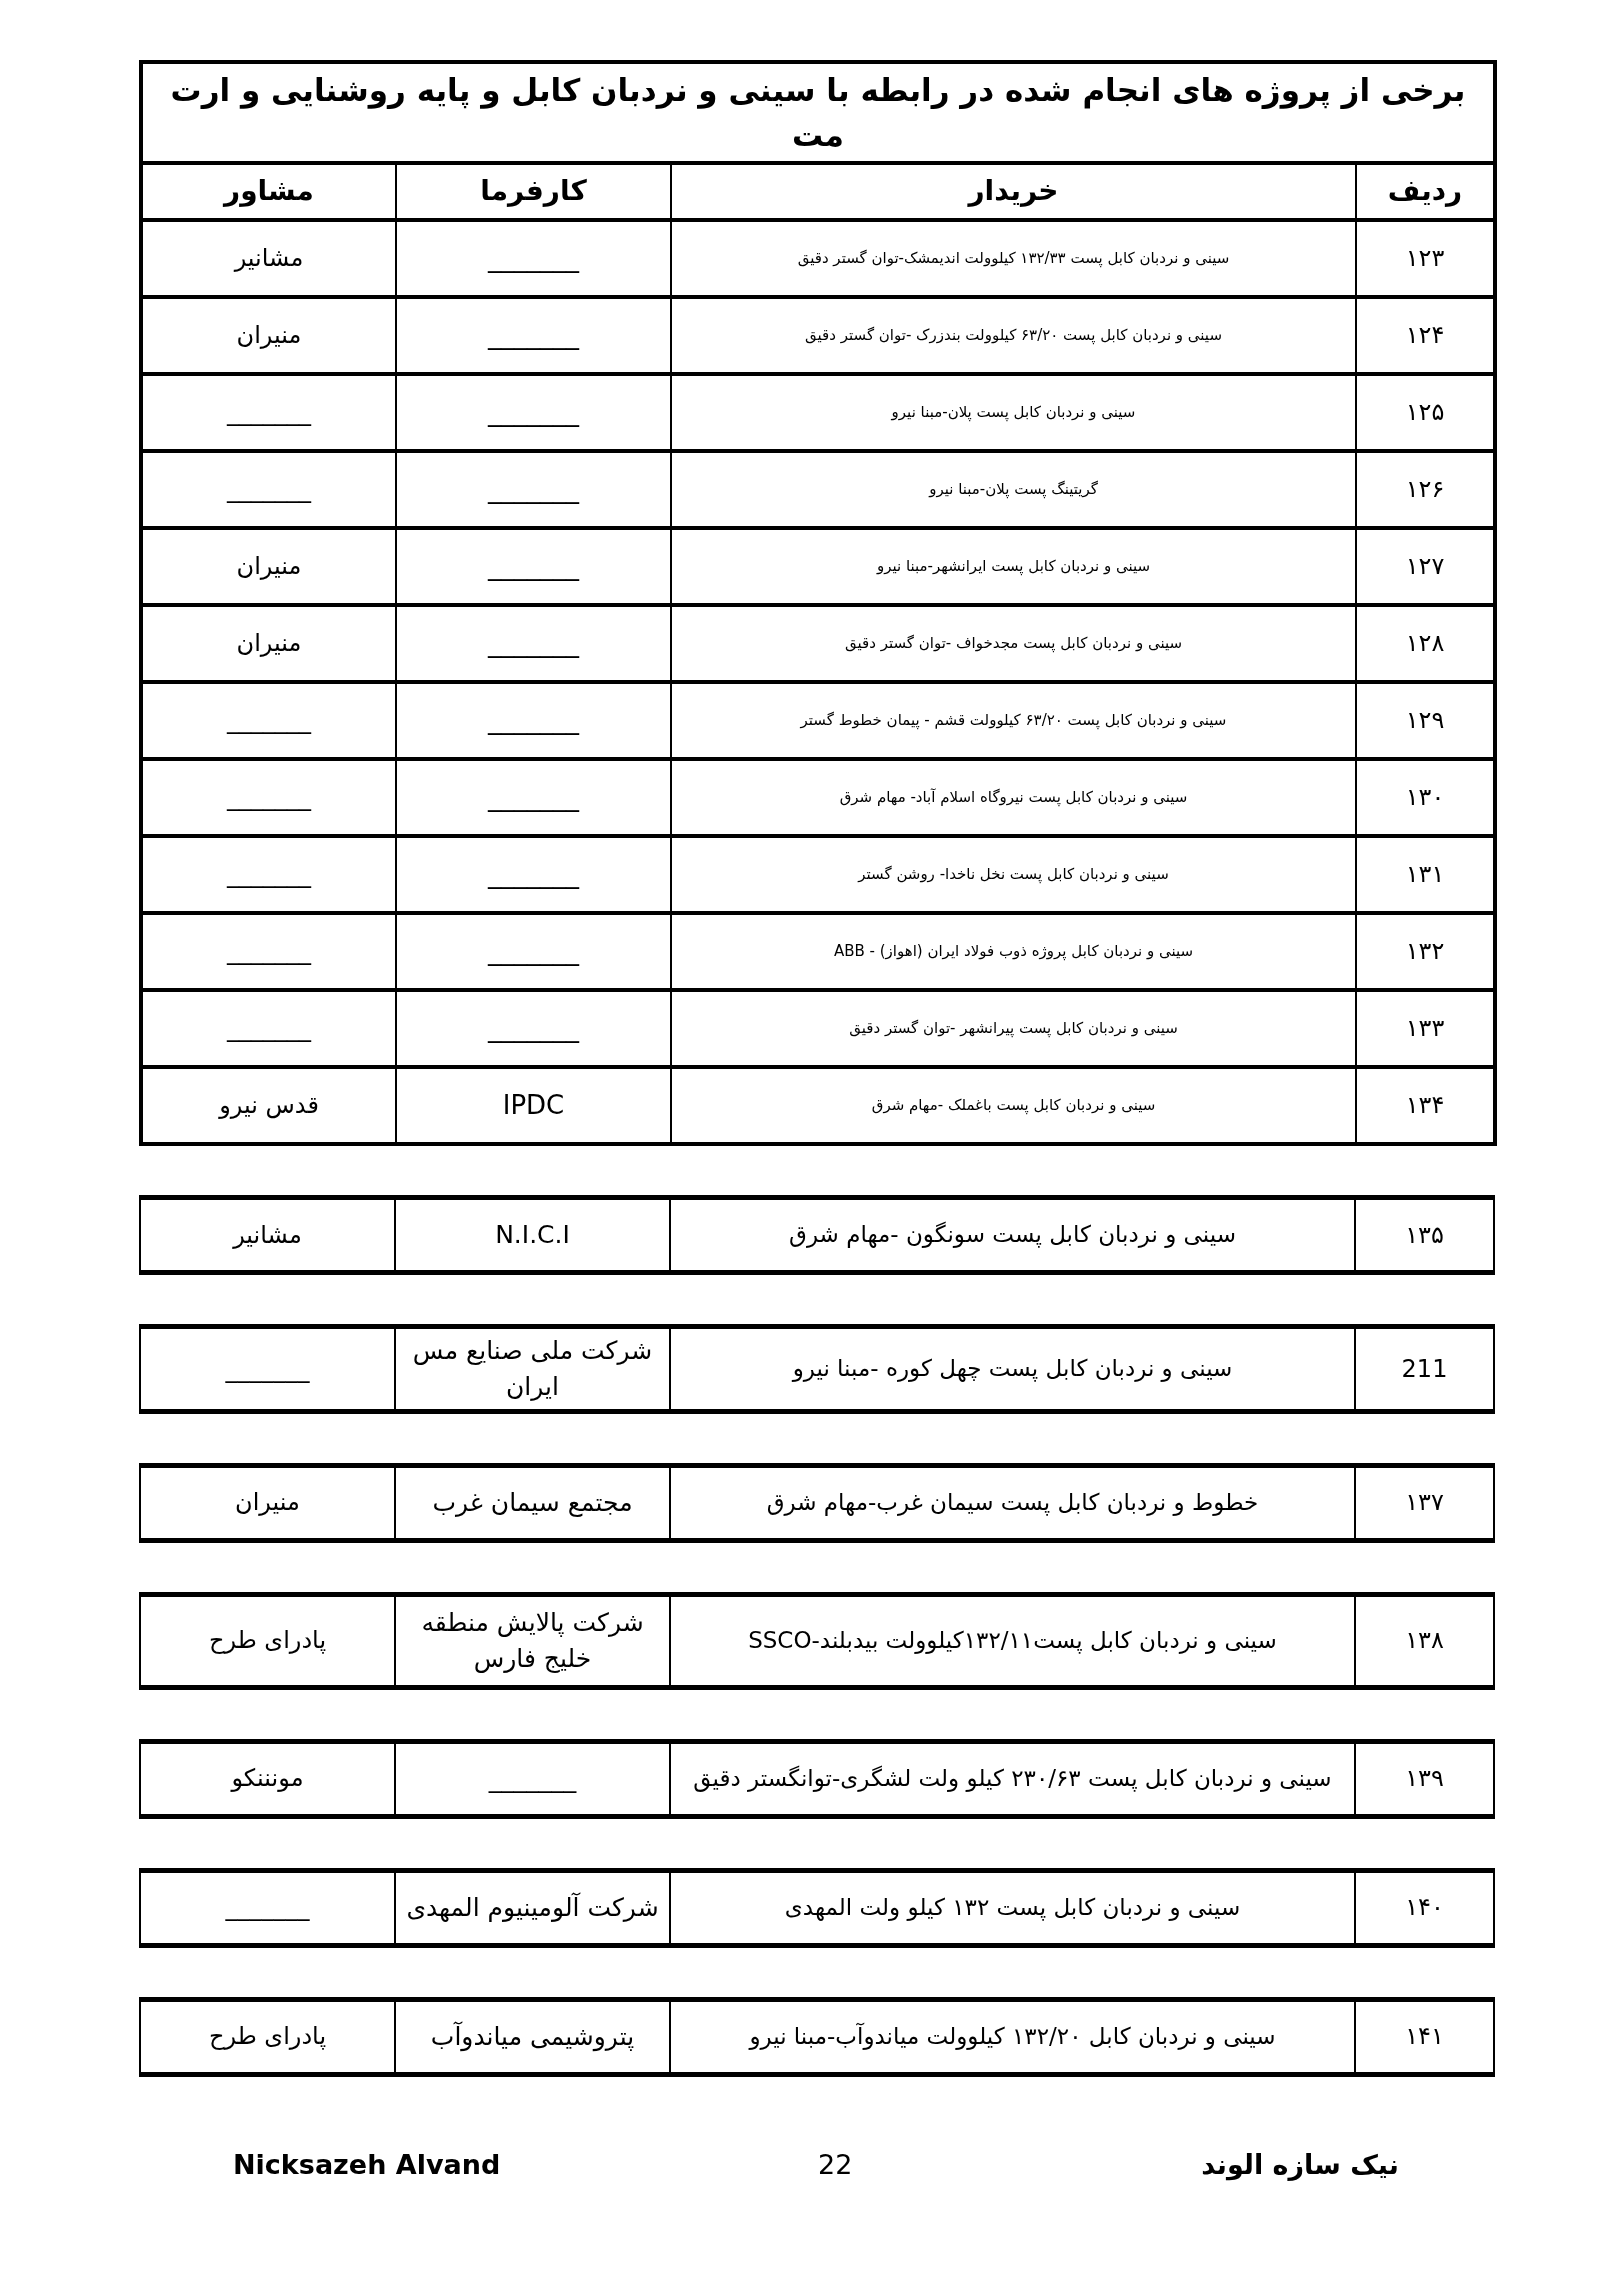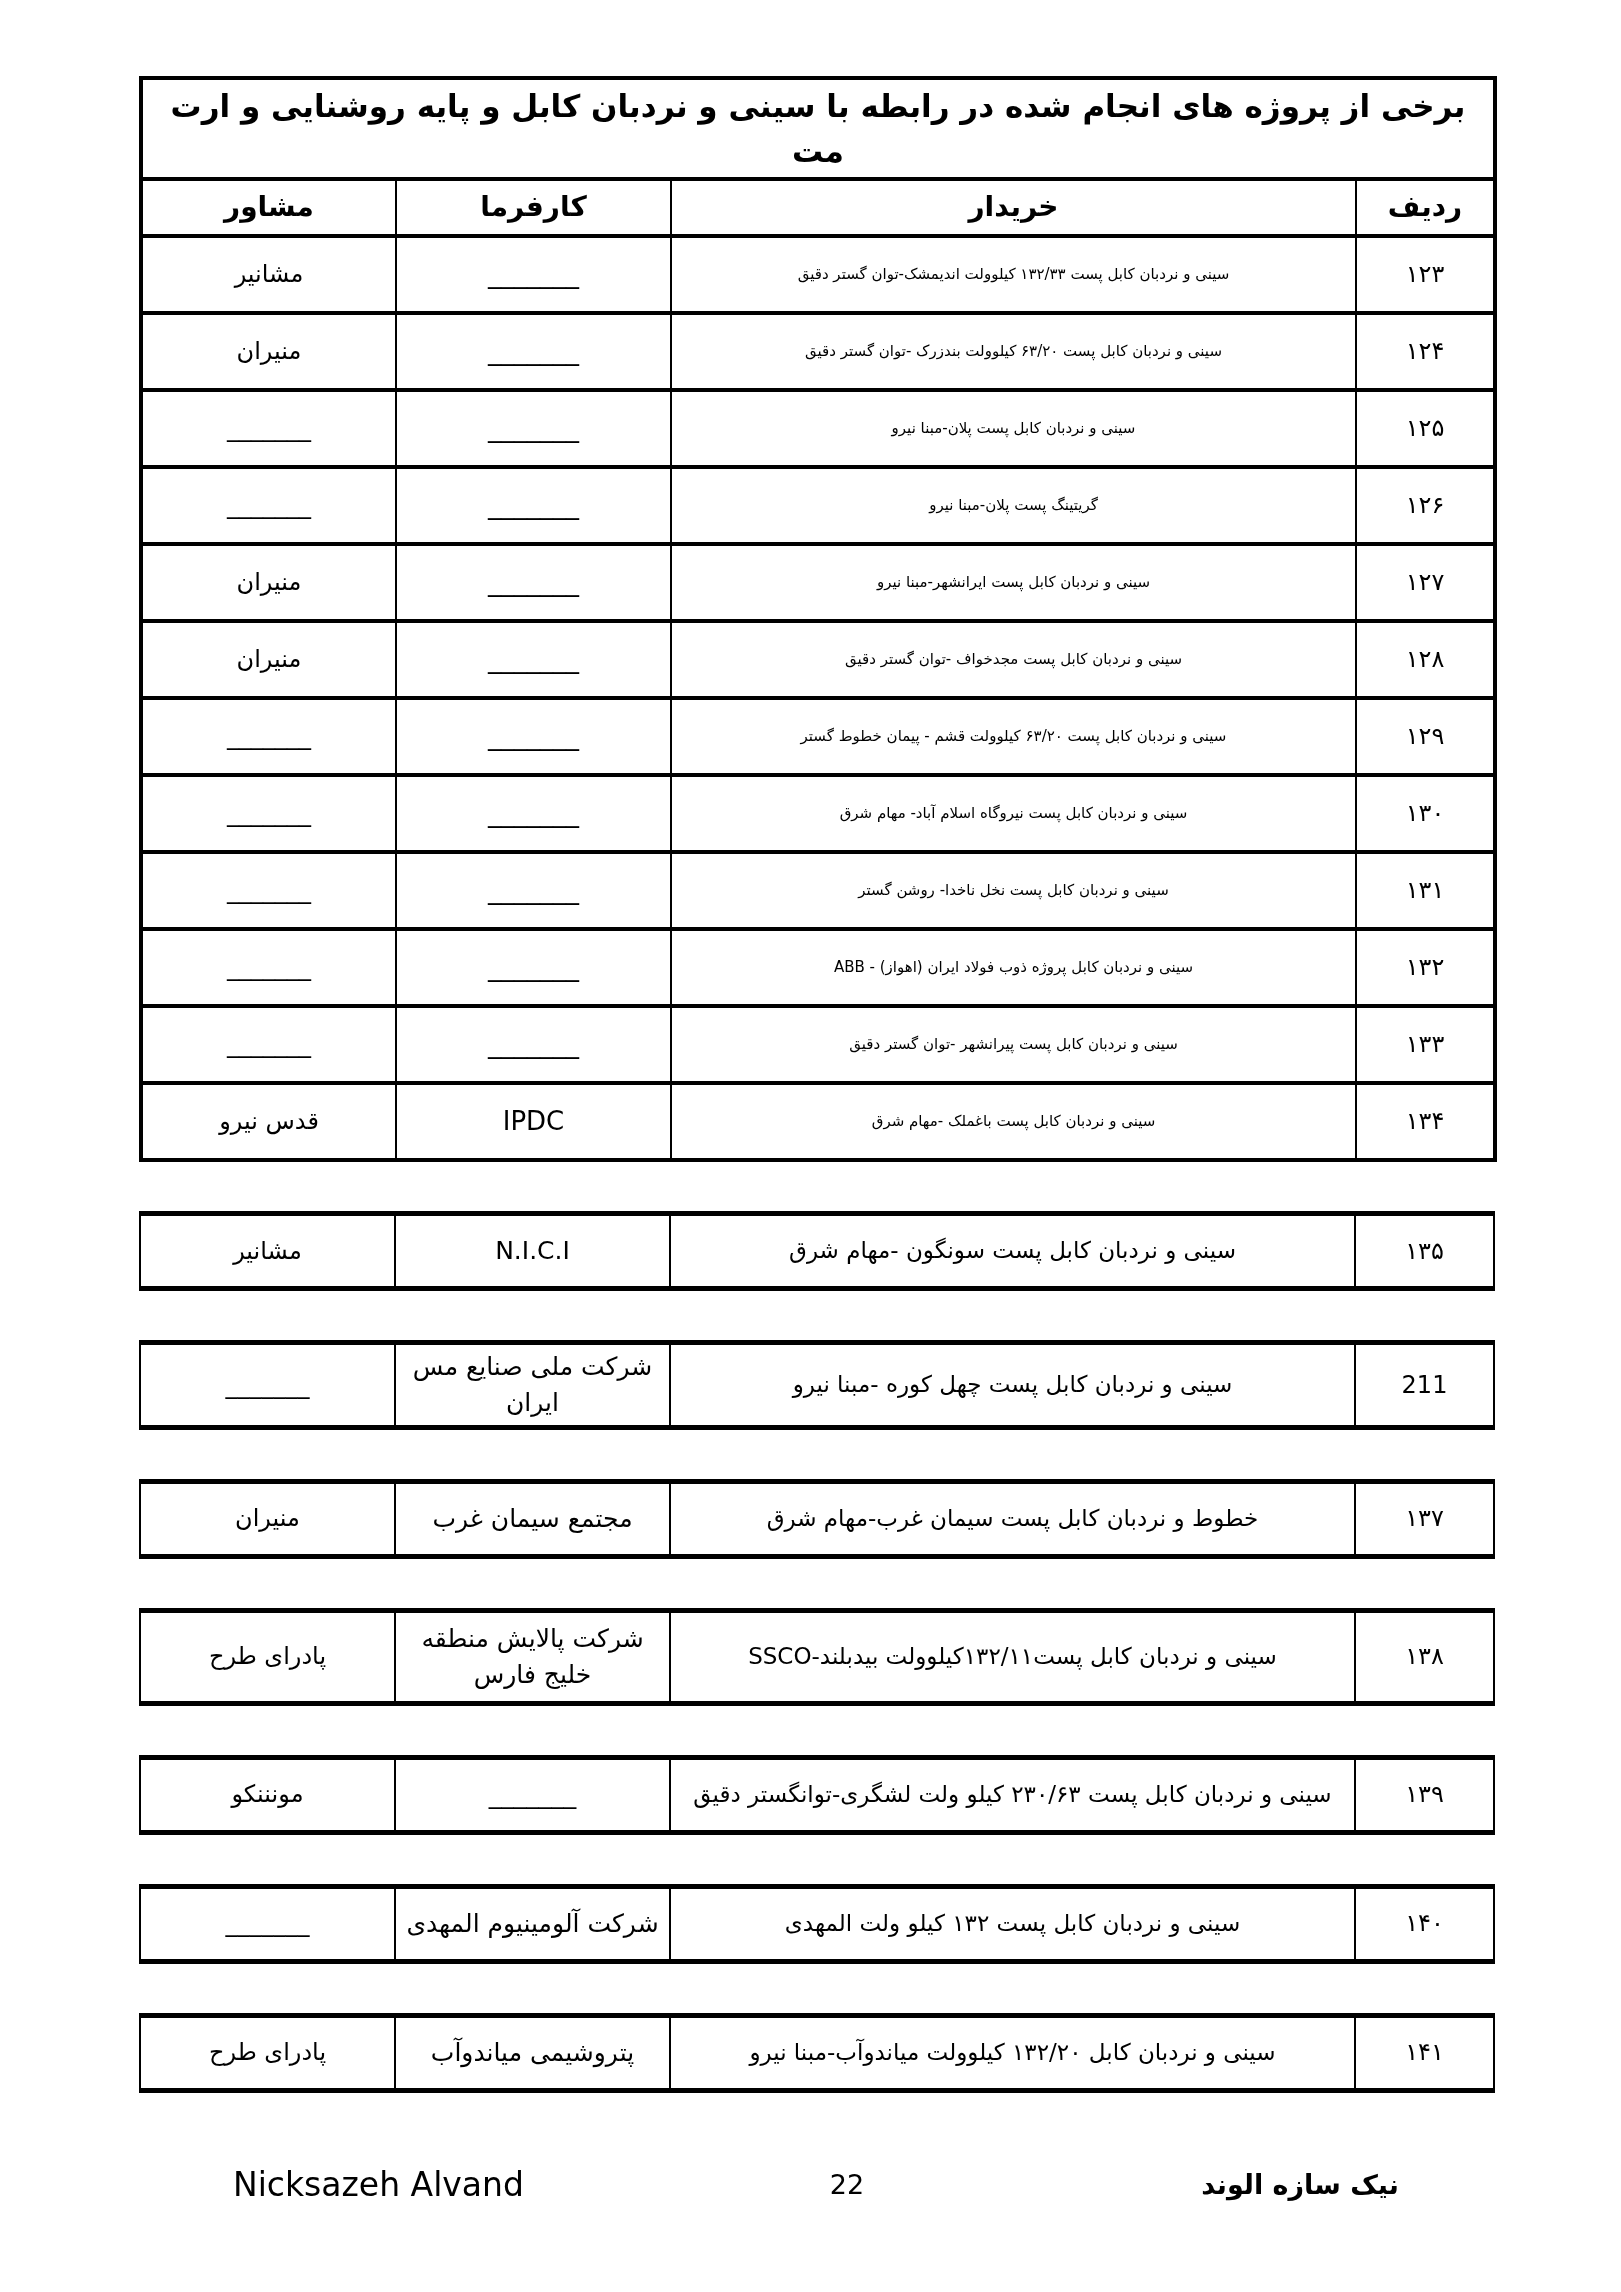--- a/index.html
+++ b/index.html
@@ -3,21 +3,21 @@
 <meta charset="utf-8">
 <style>
   * { box-sizing: border-box; }
   html, body { margin: 0; padding: 0; }
   body {
     width: 1621px; height: 2293px;
     background: #ffffff; color: #000000;
     font-family: "DejaVu Sans", sans-serif;
     overflow: hidden;
   }
-  .page { width: 1354px; margin: 0 0 0 139px; padding-top: 76px; }
+  .page { width: 1354px; margin: 0 0 0 139px; padding-top: 60px; }
 
   table.tbl {
     border-collapse: collapse;
     width: 1354px;
     table-layout: fixed;
     direction: rtl;
     background: #ffffff;
   }
   col.c-no  { width: 139px; }
   col.c-buy { width: 685px; }
@@ -55,21 +55,21 @@
   .block.tall td { height: 93px; }
 
   .footer {
     direction: ltr;
     display: flex;
     justify-content: space-between;
     align-items: center;
     padding: 0 94px 0 94px;
     margin-top: 72px;
   }
-  .footer .fl { font-size: 33px; font-weight: normal; }
+  .footer .fl { font-size: 27px; font-weight: bold; }
   .footer .fc { font-size: 27px; }
   .footer .fr { font-size: 27px; font-weight: bold; direction: rtl; margin-left: 31px; }
 </style>
 </head>
 <body>
 
 <div class="page">
 
   <table class="tbl main" dir="rtl">
     <colgroup>

